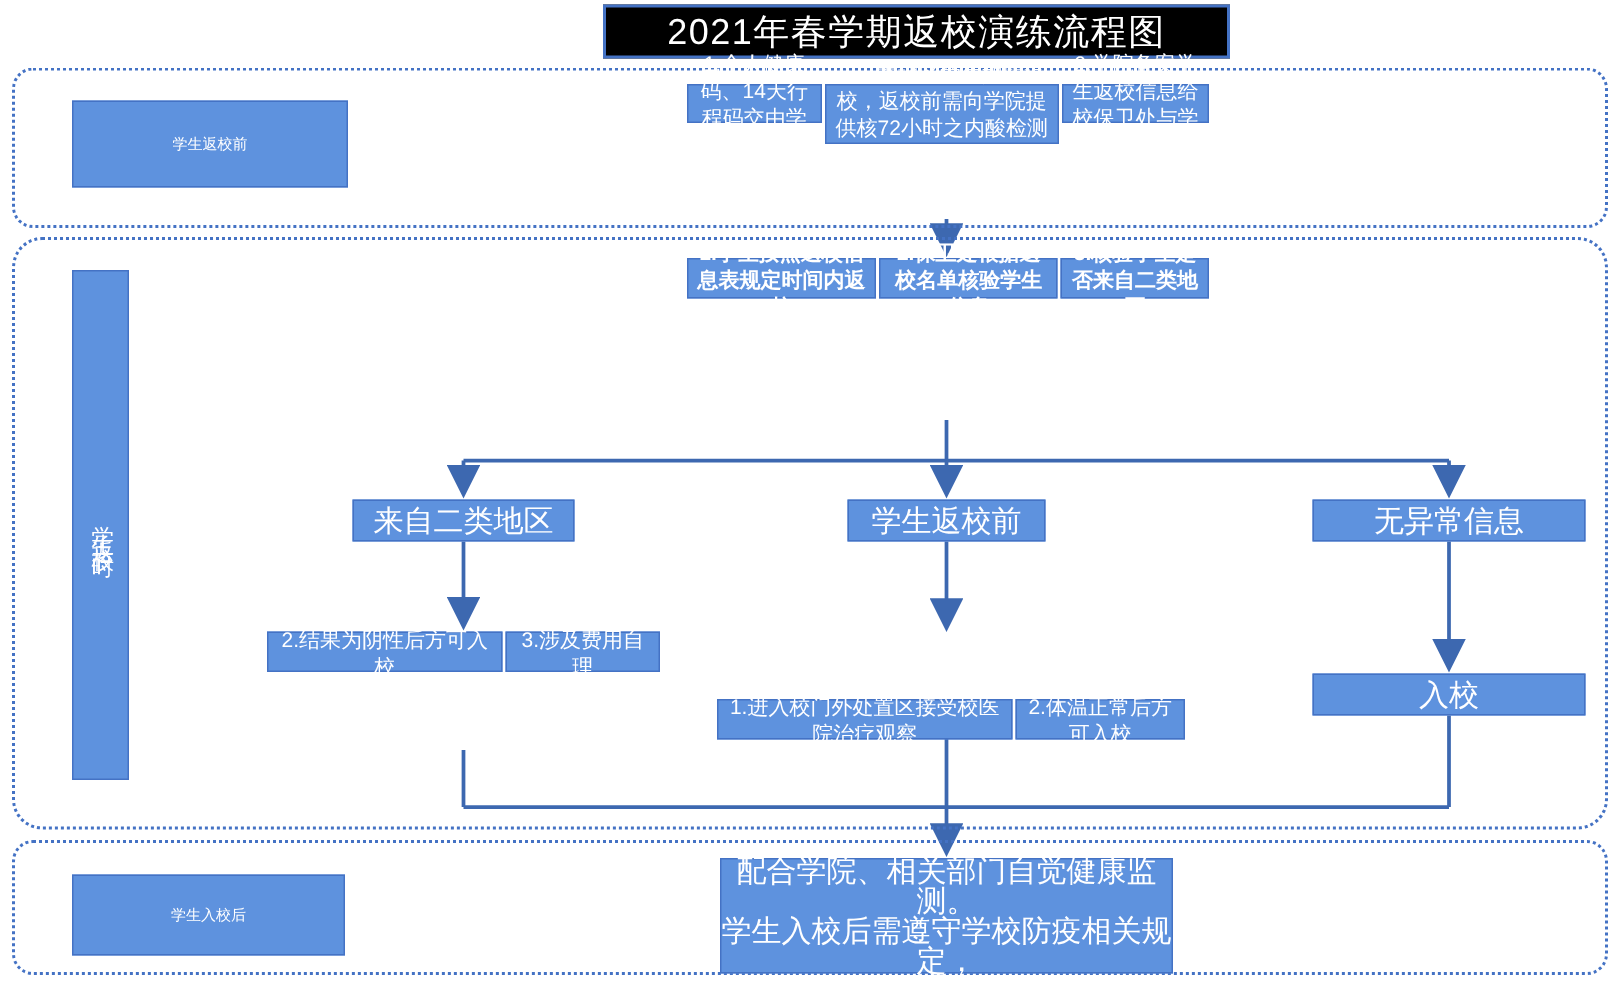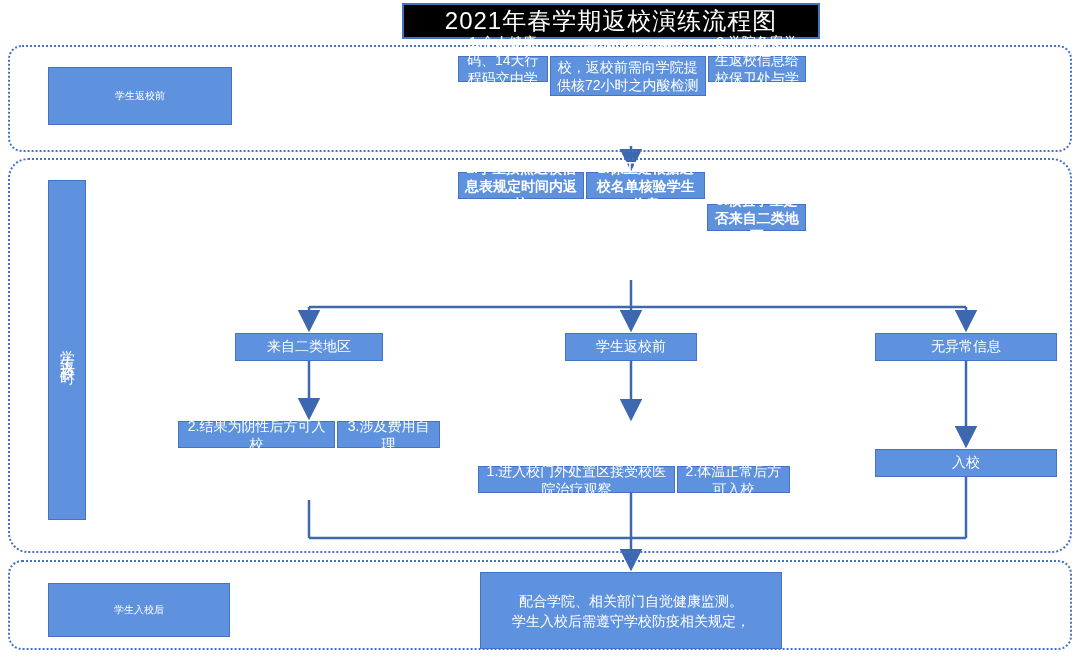--- a/index.html
+++ b/index.html
@@ -25,21 +25,21 @@
   .steps{display:flex;flex-direction:row;gap:2px;}
   .steps .row{
     background:#5E92DE;border:1px solid #4472C4;color:#ffffff;
     display:flex;align-items:center;justify-content:center;text-align:center;
     font-size:14px;line-height:18px;padding:0 4px;
   }
   .vlabel{
     writing-mode:vertical-rl;text-orientation:upright;
     font-size:15px;letter-spacing:5px;
   }
-  .small{font-size:14px;}
+  .small{font-size:20px;}
   svg.connectors{position:absolute;left:0;top:0;pointer-events:none;}
 </style>
 </head>
 <body>
 
 <svg class="connectors" width="1080" height="657">
   <defs>
     <marker id="ah" viewBox="0 0 10 10" refX="8.5" refY="5" markerWidth="9" markerHeight="9" orient="auto-start-reverse">
       <path d="M0,0 L10,5 L0,10 Z" fill="#3D68B0"></path>
     </marker>
@@ -77,21 +77,21 @@
   <div class="row" style="height:24px;">2.学院备案学生返校信息给校保卫处与学生处</div>
 </div>
 
 <div class="abs section" style="left:8px;top:158px;width:1064px;height:395px;border-radius:20px;"></div>
 
 <div class="abs box vlabel" style="left:48px;top:180px;width:38px;height:340px;">学生返校时</div>
 
 <div class="abs steps" style="left:458px;top:172px;width:348px;font-weight:bold;">
   <div class="row" style="height:25px;">1.学生按照返校信息表规定时间内返校</div>
   <div class="row" style="height:25px;">2.保卫处根据返校名单核验学生信息</div>
-  <div class="row" style="height:25px;margin-top:32px;">3.核验学生是否来自二类地区</div>
+  <div class="row" style="height:25px;">3.核验学生是否来自二类地区</div>
 </div>
 
 <div class="abs box small" style="left:235px;top:333px;width:148px;height:28px;">来自二类地区</div>
 <div class="abs box small" style="left:565px;top:333px;width:132px;height:28px;">学生返校前</div>
 <div class="abs box small" style="left:875px;top:333px;width:182px;height:28px;">无异常信息</div>
 
 <div class="abs steps" style="left:178px;top:421px;width:262px;">
   <div class="row" style="height:25px;">2.结果为阴性后方可入校</div>
   <div class="row" style="height:25px;">3.涉及费用自理</div>
 </div>

